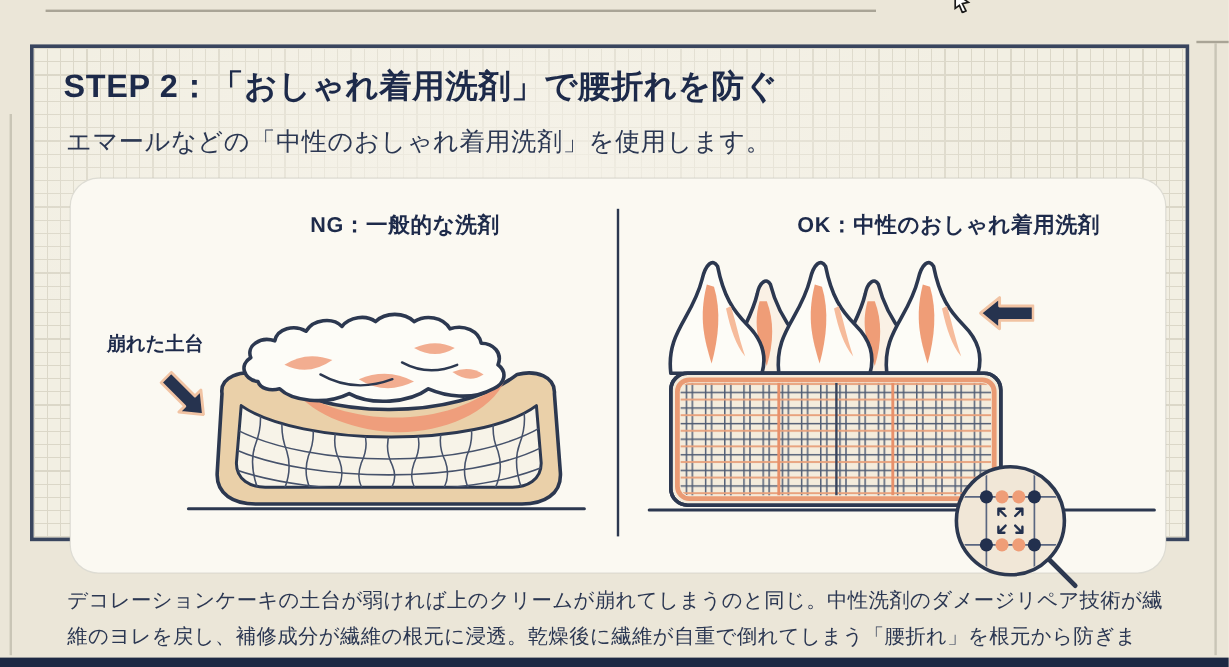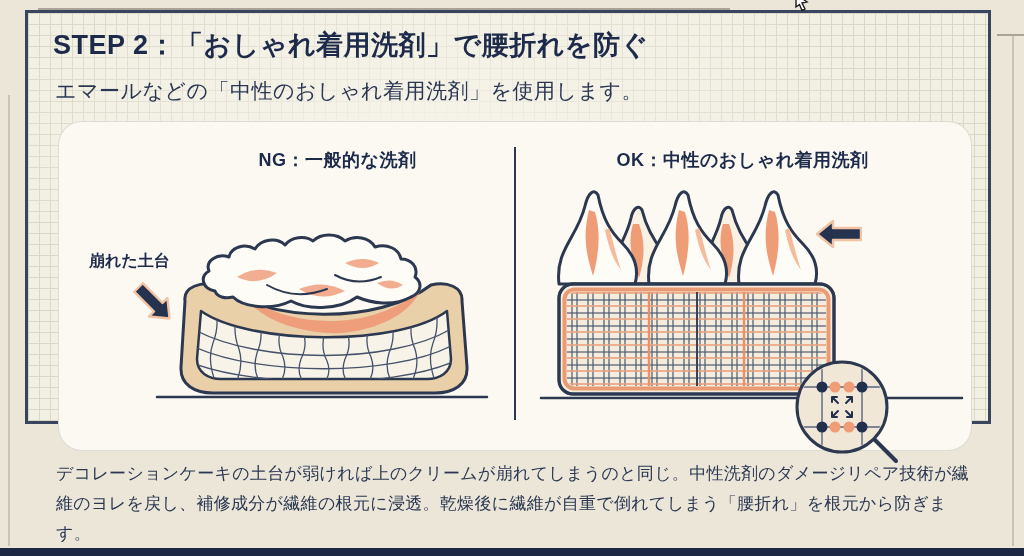--- a/index.html
+++ b/index.html
@@ -7,21 +7,21 @@
     width:1024px;height:556px;position:relative;overflow:hidden;
     background:#ebe6d8;
     font-family:"Liberation Sans","DejaVu Sans",sans-serif;
     color:#22304e;
   }
   .backline{position:absolute;background:transparent;}
   .hline{border-top:2px solid #a9a496;}
   .vline{border-left:2px solid #c9c5b6;}
 
   .card{
-    position:absolute;left:25px;top:10px;width:966px;height:414px;
+    position:absolute;left:25px;top:37px;width:966px;height:414px;
     box-sizing:border-box;border:3px solid #39455e;
     background-color:#f2efe3;
     background-image:
       radial-gradient(ellipse 620px 300px at 42% 30%, rgba(246,243,234,0.9), rgba(246,243,234,0) 72%),
       repeating-linear-gradient(0deg,#dbd7c8 0,#dbd7c8 1px,transparent 1px,transparent 11px),
       repeating-linear-gradient(90deg,#dbd7c8 0,#dbd7c8 1px,transparent 1px,transparent 11px);
   }
   .title{
     position:absolute;left:25px;top:14px;
     font-size:27px;font-weight:bold;color:#1d2a4a;letter-spacing:0.5px;
@@ -34,21 +34,21 @@
     position:absolute;left:30px;top:108px;width:912px;height:328px;
     background:#fbf9f2;border:1px solid rgba(90,90,80,0.18);
     border-radius:24px;
   }
   .divider{
     position:absolute;left:455px;top:25px;width:2px;height:273px;
     background:#2c3850;
   }
   .heading{
     position:absolute;top:26px;font-size:18px;font-weight:bold;color:#1d2a4a;
-    text-align:center;letter-spacing:0.5px;
+    text-align:center;letter-spacing:0.5px;padding-left:48px;
   }
   .heading.ng{left:0;width:455px;padding-left:102px;box-sizing:border-box;}
   .heading.ok{left:455px;width:457px;}
   .callout{
     position:absolute;font-size:16px;font-weight:bold;color:#1d2a4a;line-height:22px;
   }
   .callout.left{left:30px;top:128px;}
   .callout.right{left:806px;top:90px;}
   .arr-wrap{position:absolute;width:46px;height:30px;}
   .arr-left{left:757px;top:97px;}

